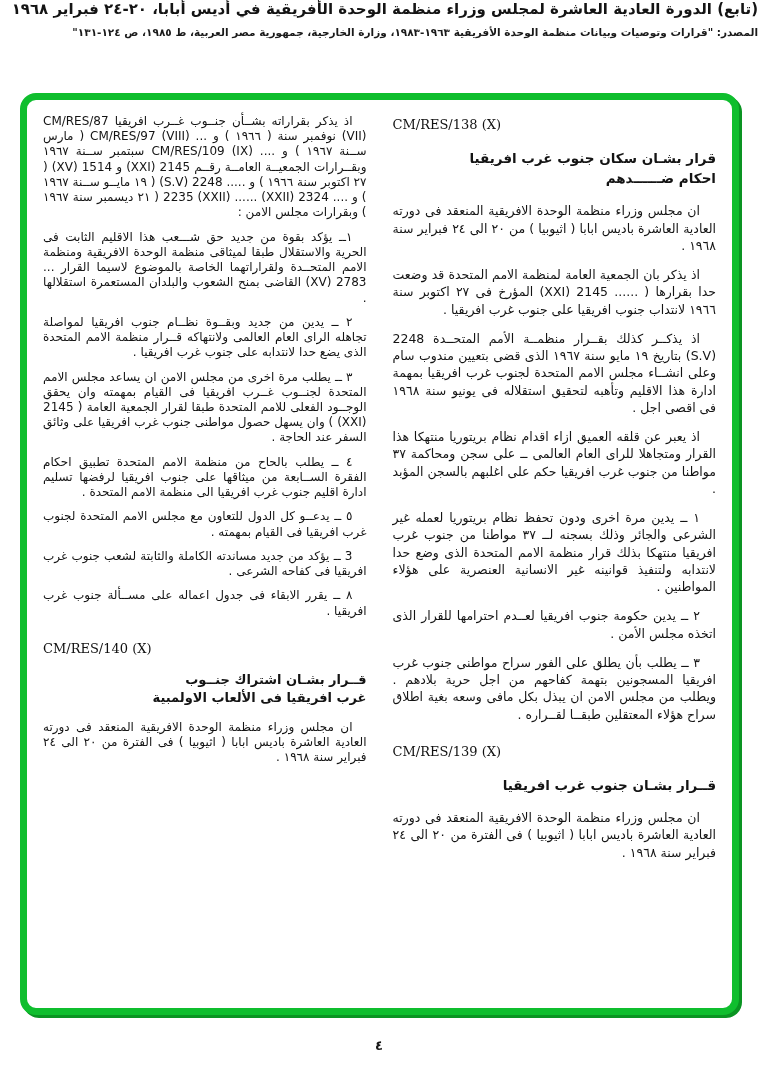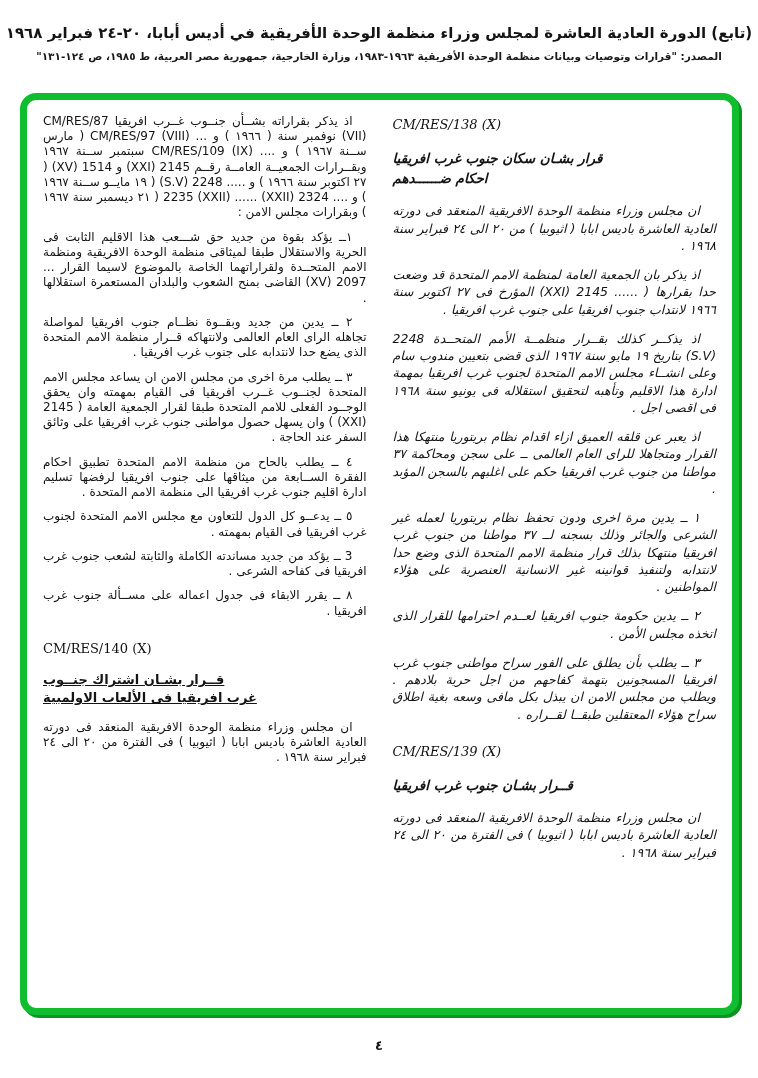--- a/index.html
+++ b/index.html
@@ -4,21 +4,21 @@
 <style>
   html, body { margin: 0; padding: 0; }
   body {
     width: 758px; height: 1078px;
     background: #ffffff;
     position: relative;
     font-family: "DejaVu Sans", sans-serif;
     color: #141414;
     overflow: hidden;
   }
-  .header { padding-top: 24px; text-align: center; direction: rtl; }
+  .header { text-align: right; direction: rtl; }
   .header-title {
     font-size: 15px; font-weight: bold; letter-spacing: 0.2px;
   }
   .header-source {
     font-size: 10.5px; font-weight: bold; margin-top: 8px; color: #1a1a1a;
   }
   .frame {
     position: absolute; left: 20px; top: 93px;
     width: 719px; height: 922px;
     box-sizing: border-box;
@@ -26,38 +26,38 @@
     border-radius: 16px;
     box-shadow: 3px 3px 0 #0a9422;
     background: #ffffff;
     padding: 14px 16px;
     overflow: hidden;
   }
   .columns { display: flex; direction: rtl; gap: 26px; height: 100%; }
   .col { flex: 1 1 0; direction: rtl; text-align: justify; }
 
   
-  .col-first { font-size: 12.5px; line-height: 1.38; font-style: italic; }
+  .col-first { font-size: 12.5px; line-height: 1.38; }
   .col-first p { margin: 0 0 12px; text-indent: 16px; }
 
   
   .col-second { font-size: 12px; line-height: 1.27; }
   .col-second p { margin: 0 0 9px; text-indent: 14px; }
 
   .res-code {
     direction: ltr; text-align: left; text-indent: 0;
     font-family: "DejaVu Serif", serif;
     font-size: 13px; margin: 2px 0 14px 0; color: #111;
   }
   .res-title {
-    text-align: left; font-weight: bold;
+    text-align: right; font-weight: bold;
     font-size: 13.5px; line-height: 1.5;
     margin: 0 0 14px 0;
   }
-  .col-second .res-title { font-size: 13px; line-height: 1.4; margin-bottom: 12px; text-decoration: underline; }
+  .col-second .res-title { font-size: 13px; line-height: 1.4; margin-bottom: 12px; }
   .res-block-139 { margin-top: 20px; }
   .res-block-140 { margin-top: 22px; }
 
   .page-number {
     position: absolute; left: 0; top: 1038px; width: 758px;
     text-align: center; font-size: 13px; font-weight: bold; direction: rtl;
   }
 </style>
 </head>
 <body>
@@ -86,21 +86,21 @@
 
       <div class="res-block-139">
         <div class="res-code">CM/RES/139 (X)</div>
         <div class="res-title">قــرار بشـان جنوب غرب افريقيا</div>
         <p>ان مجلس وزراء منظمة الوحدة الافريقية المنعقد فى دورته العادية العاشرة باديس ابابا ( اثيوبيا ) فى الفترة من ٢٠ الى ٢٤ فبراير سنة ١٩٦٨ .</p>
       </div>
     </div>
 
     <div class="col col-second">
       <p>اذ يذكر بقراراته بشــأن جنــوب غــرب افريقيا CM/RES/87 (VII) نوفمبر سنة ( ١٩٦٦ ) و ... CM/RES/97 (VIII) ( مارس ســنة ١٩٦٧ ) و .... CM/RES/109 (IX) سبتمبر ســنة ١٩٦٧ وبقــرارات الجمعيــة العامــة رقــم 2145 (XXI) و 1514 (XV) ( ٢٧ اكتوبر سنة ١٩٦٦ ) و ..... 2248 (S.V) ( ١٩ مايــو ســنة ١٩٦٧ ) و .... 2324 (XXII) ...... 2235 (XXII) ( ٢١ ديسمبر سنة ١٩٦٧ ) وبقرارات مجلس الامن :</p>
-      <p>١ــ يؤكد بقوة من جديد حق شـــعب هذا الاقليم الثابت فى الحرية والاستقلال طبقا لميثاقى منظمة الوحدة الافريقية ومنظمة الامم المتحــدة ولقراراتهما الخاصة بالموضوع لاسيما القرار ... 2097 (XV) القاضى بمنح الشعوب والبلدان المستعمرة استقلالها .</p>
+      <p>١ــ يؤكد بقوة من جديد حق شـــعب هذا الاقليم الثابت فى الحرية والاستقلال طبقا لميثاقى منظمة الوحدة الافريقية ومنظمة الامم المتحــدة ولقراراتهما الخاصة بالموضوع لاسيما القرار ... 2783 (XV) القاضى بمنح الشعوب والبلدان المستعمرة استقلالها .</p>
       <p>٢ ــ يدين من جديد وبقــوة نظــام جنوب افريقيا لمواصلة تجاهله الراى العام العالمى ولانتهاكه قــرار منظمة الامم المتحدة الذى يضع حدا لانتدابه على جنوب غرب افريقيا .</p>
       <p>٣ ــ يطلب مرة اخرى من مجلس الامن ان يساعد مجلس الامم المتحدة لجنــوب غــرب افريقيا فى القيام بمهمته وان يحقق الوجــود الفعلى للامم المتحدة طبقا لقرار الجمعية العامة ( 2145 (XXI) ) وان يسهل حصول مواطنى جنوب غرب افريقيا على وثائق السفر عند الحاجة .</p>
       <p>٤ ــ يطلب بالحاح من منظمة الامم المتحدة تطبيق احكام الفقرة الســابعة من ميثاقها على جنوب افريقيا لرفضها تسليم ادارة اقليم جنوب غرب افريقيا الى منظمة الامم المتحدة .</p>
       <p>٥ ــ يدعــو كل الدول للتعاون مع مجلس الامم المتحدة لجنوب غرب افريقيا فى القيام بمهمته .</p>
       <p>3 ــ يؤكد من جديد مساندته الكاملة والثابتة لشعب جنوب غرب افريقيا فى كفاحه الشرعى .</p>
       <p>٨ ــ يقرر الابقاء فى جدول اعماله على مســألة جنوب غرب افريقيا .</p>
 
       <div class="res-block-140">
         <div class="res-code">CM/RES/140 (X)</div>
         <div class="res-title">

